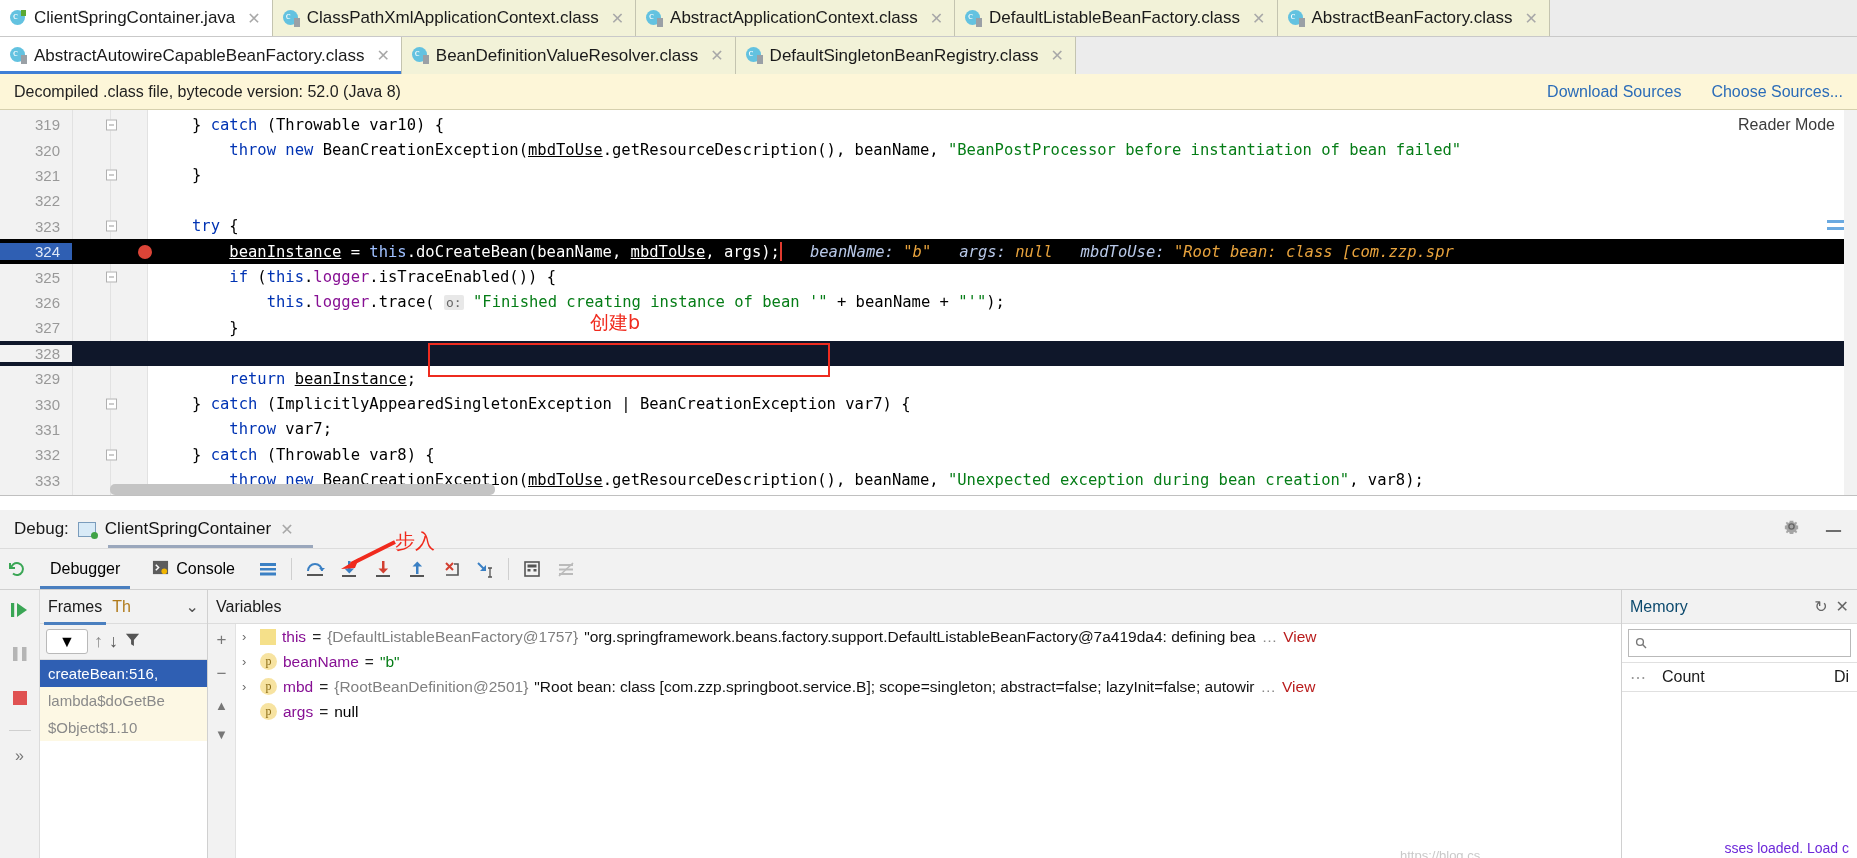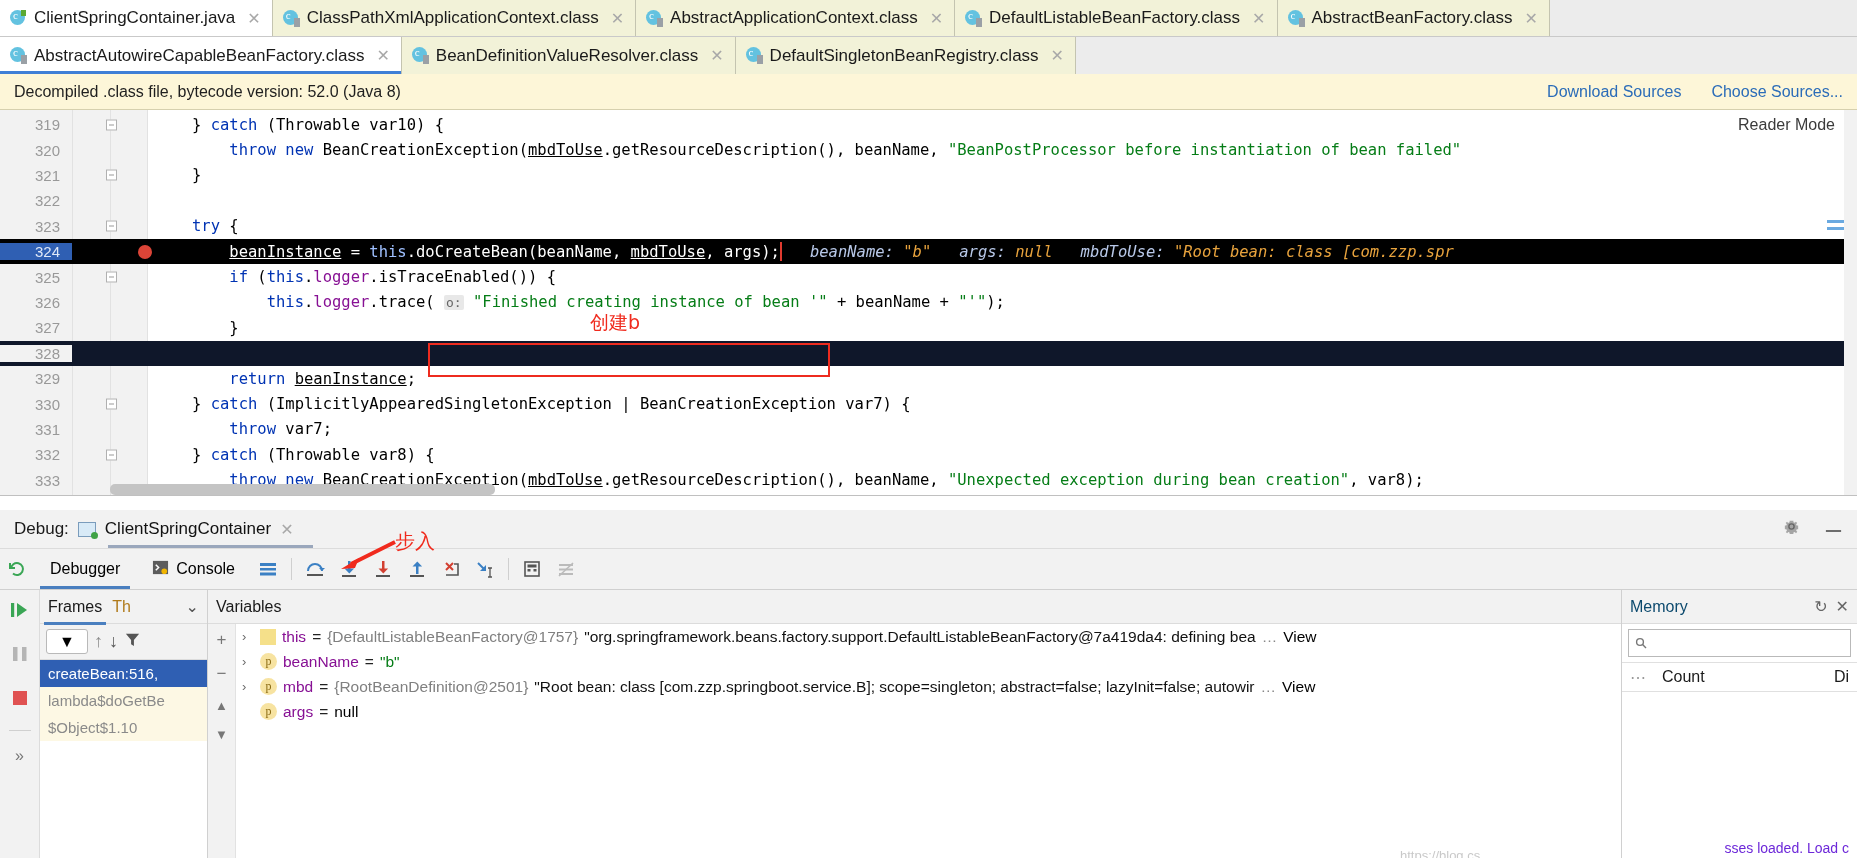--- a/index.html
+++ b/index.html
@@ -145,21 +145,21 @@
   .chev{ color:#6b6b6b; font-size:13px; width:12px; }
   .pbadge{ width:17px; height:17px; border-radius:50%; background:#f7e3a1; color:#8a6a12;
         font-size:12px; display:flex; align-items:center; justify-content:center;
         font-family:"Liberation Serif", serif; flex:none;}
   .fbadge{ width:16px; height:16px; background:#f5e08a; flex:none; }
   .vname{ color:#871094; }
   .veq{ color:#222; }
   .vref{ color:#808080; }
   .vstr{ color:#067d17; }
   .vtext{ color:#111; overflow:hidden; text-overflow:ellipsis; }
-  .viewlink{ color:#000000; }
+  .viewlink{ color:#b91c1c; }
 
   .memorypane{ width:236px; border-left:1px solid #d0d0d0; background:#fff;
         display:flex; flex-direction:column; }
   .mem-head{ height:34px; display:flex; align-items:center; gap:8px; padding:0 8px;
         background:#f2f2f2; border-bottom:1px solid #dcdcdc; font-size:16px; }
   .mem-search{ height:28px; margin:5px 6px; border:1px solid #b9b9b9; background:#fff;
         display:flex; align-items:center; padding:0 6px; gap:5px; font-size:13px; color:#888;}
   .mem-cols{ height:30px; display:flex; align-items:center; border-top:1px solid #e0e0e0;
         border-bottom:1px solid #e0e0e0; font-size:16px; color:#1a1a1a; }
   .mem-cols span{ padding:0 8px; }

